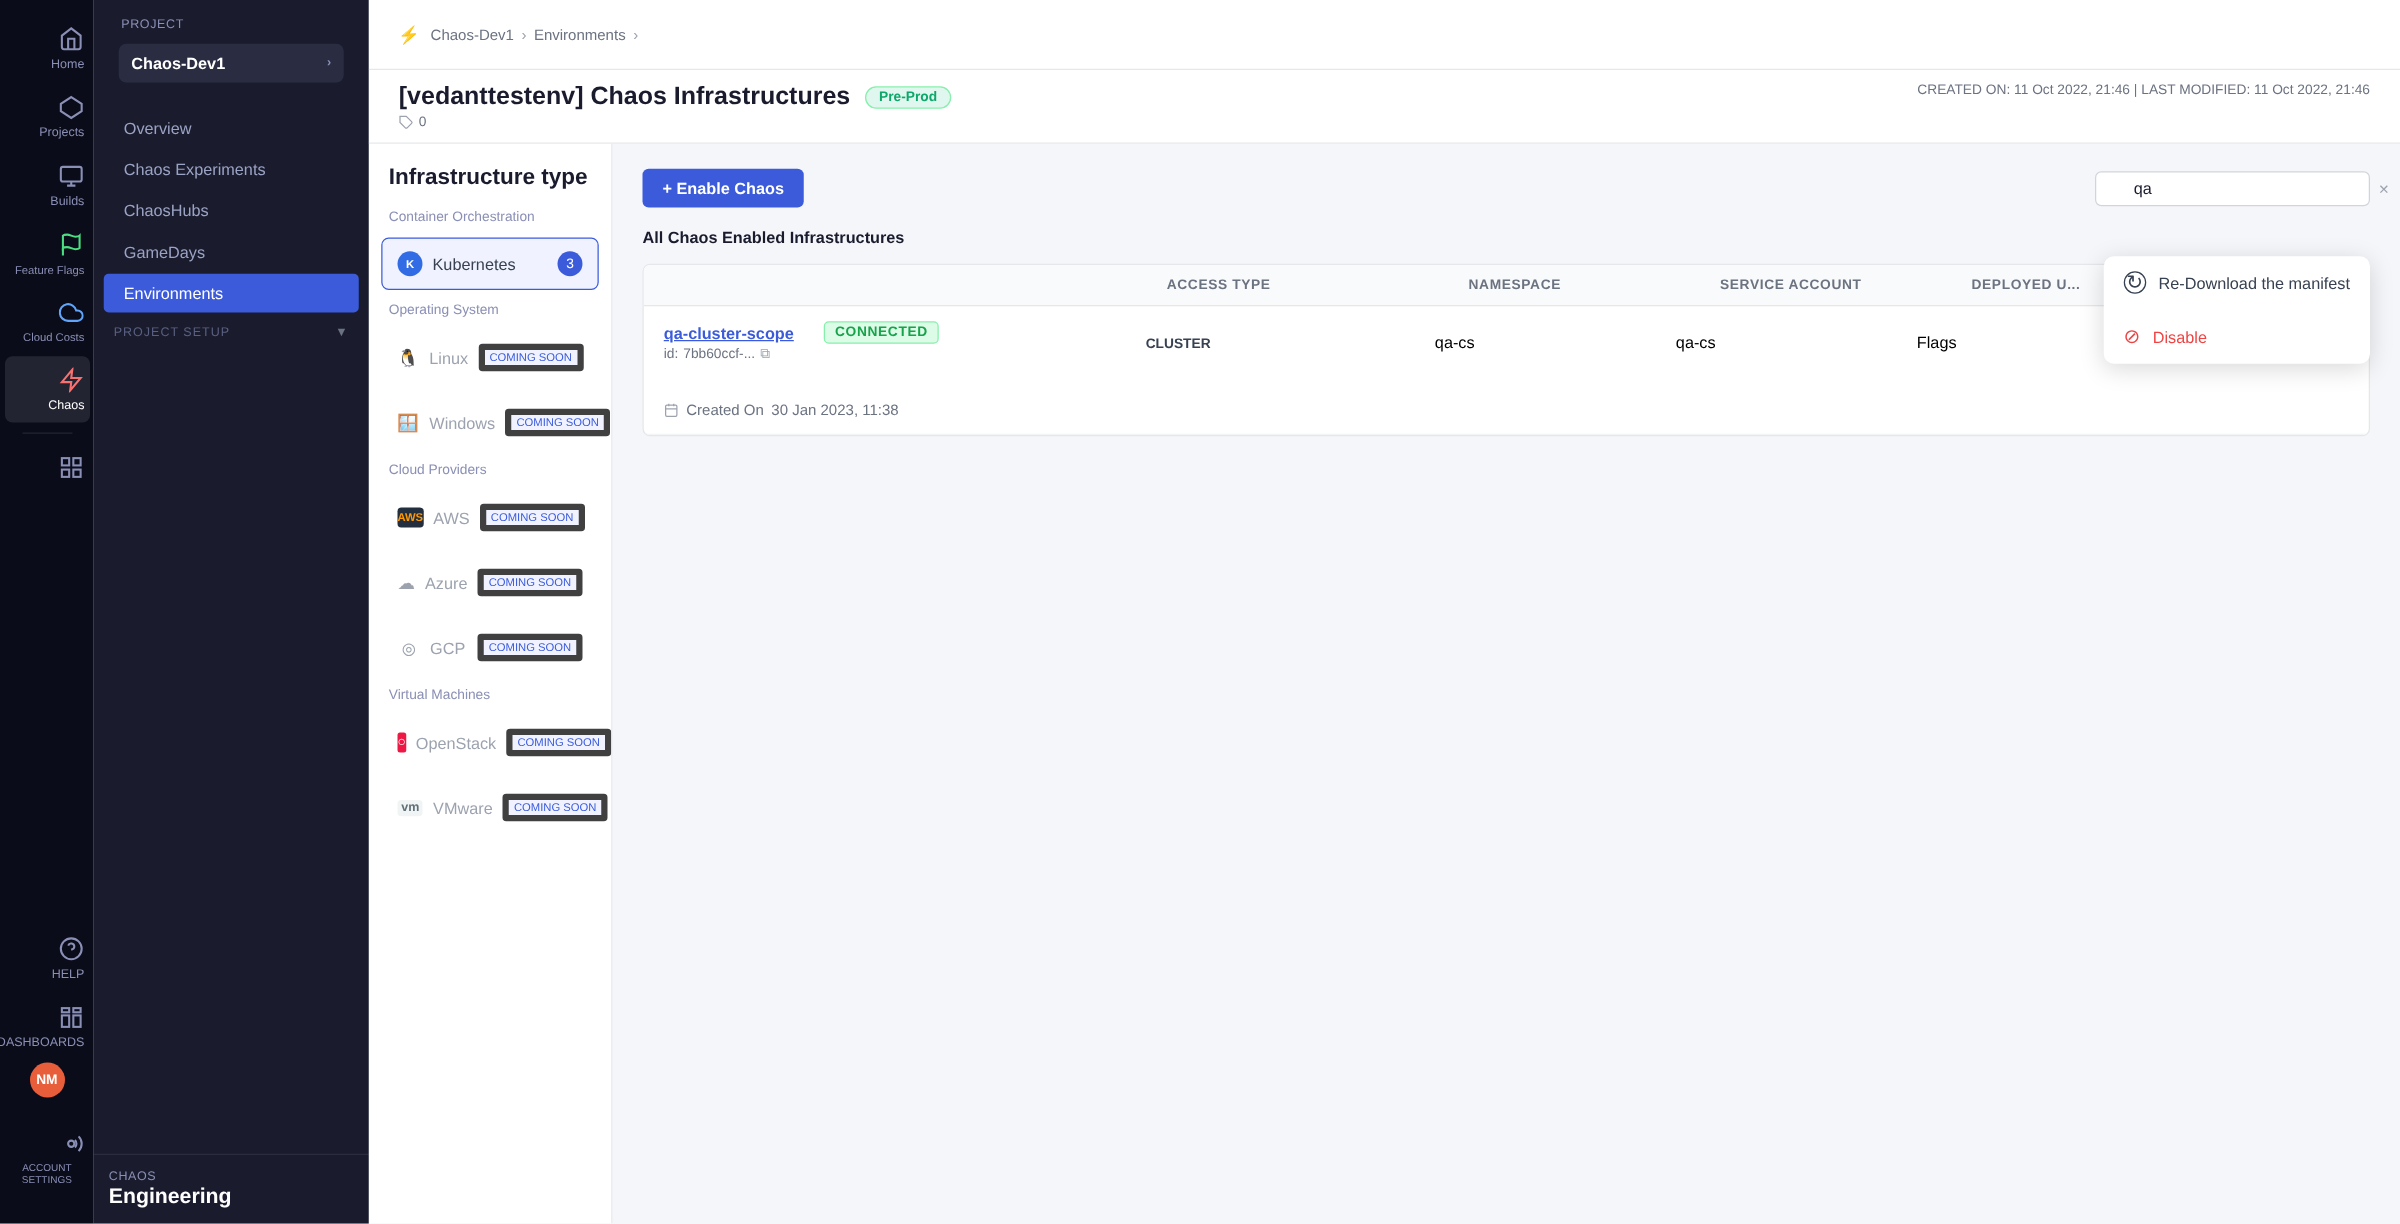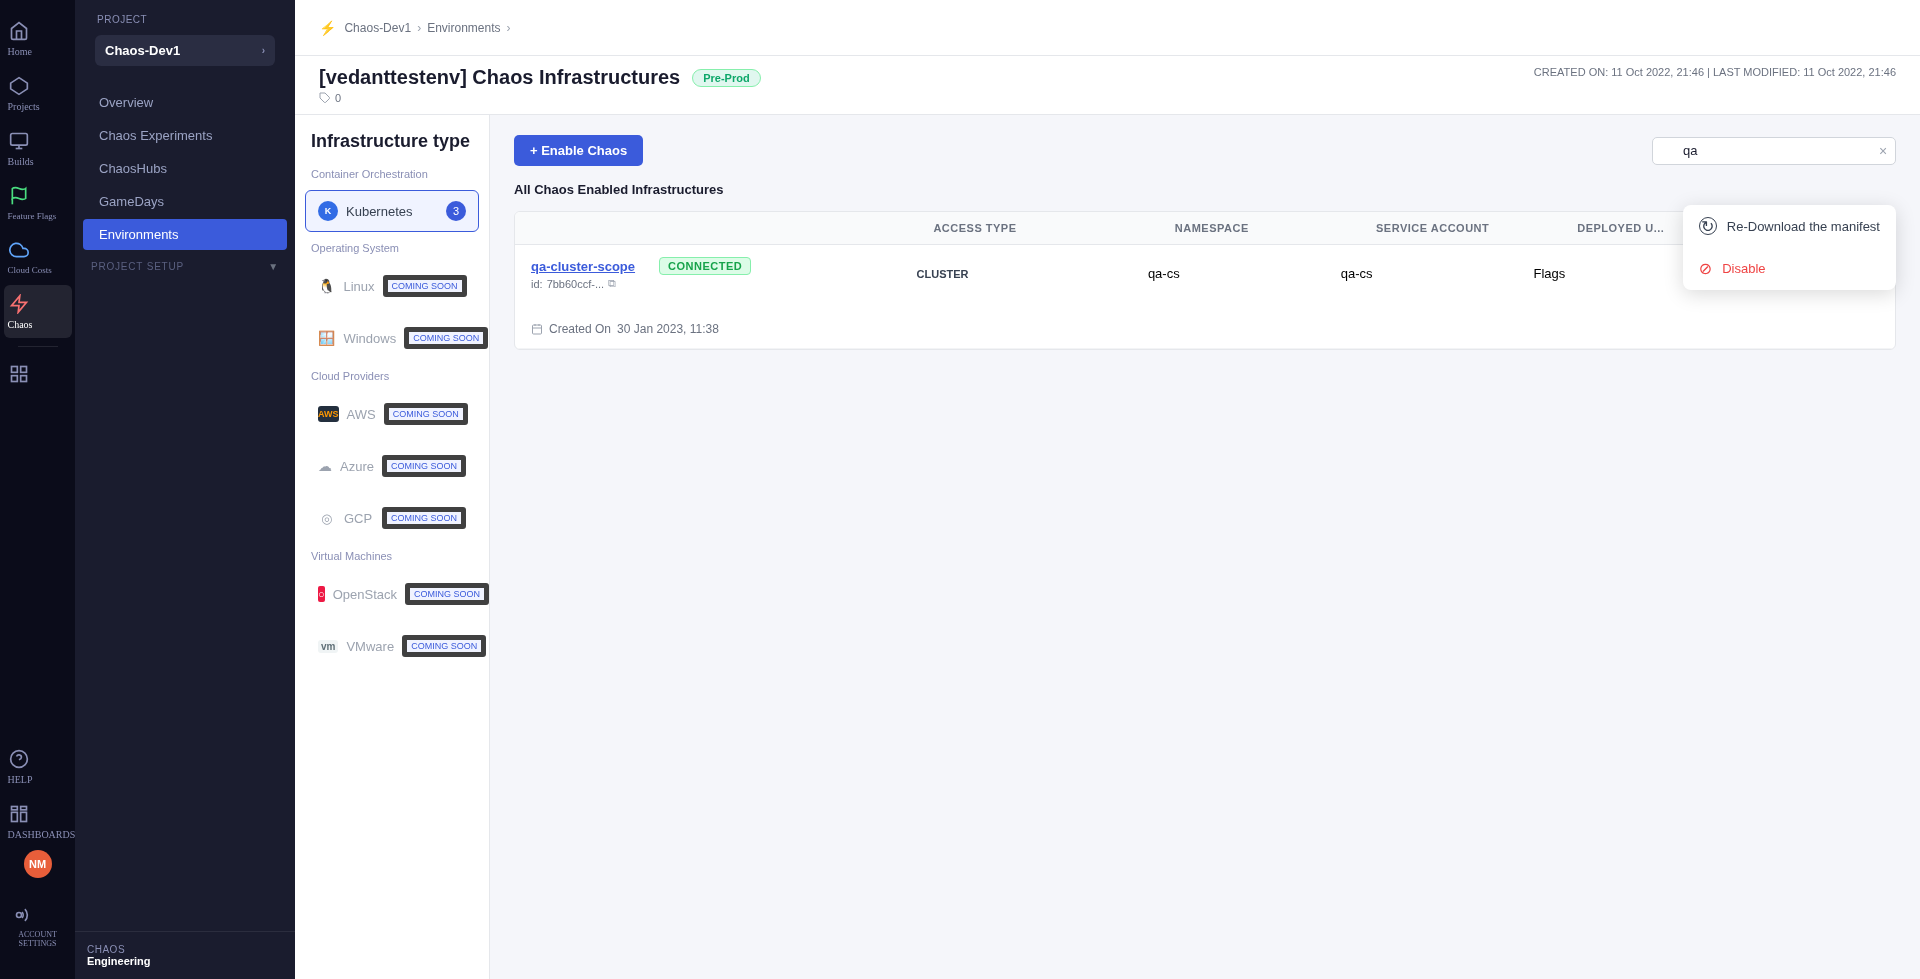--- a/index.html
+++ b/index.html
@@ -13,23 +13,23 @@
       flex-direction: column;
       align-items: center;
       padding: 12px 0;
       gap: 4px;
       flex-shrink: 0;
     }
     .icon-nav-top { flex: 1; display: flex; flex-direction: column; align-items: center; gap: 2px; }
     .icon-nav-bottom { display: flex; flex-direction: column; align-items: center; gap: 2px; padding-bottom: 10px; }
 
     .nav-icon-item {
-      display: flex; flex-direction: column; align-items: flex-start; justify-content: center;
+      display: flex; flex-direction: column; align-items: flex-end; justify-content: center;
       width: 68px; padding: 8px 4px; border-radius: 6px; cursor: pointer;
-      color: #8a8fb5; font-size: 10px; gap: 4px; text-align: center; font-family: Liberation Serif, serif;
+      color: #8a8fb5; font-size: 10px; gap: 4px; text-align: center;
     }
     .nav-icon-item.active { background: rgba(255,255,255,0.1); color: #fff; }
     .nav-icon-item .icon-svg { width: 22px; height: 22px; display: flex; align-items: center; justify-content: center; }
 
     .nav-divider { width: 40px; height: 1px; background: rgba(255,255,255,0.1); margin: 6px 0; }
 
     
     .sidebar {
       width: 220px;
       background: #1a1c2e;
@@ -244,21 +244,21 @@
     }
 
     .search-box {
       display: flex;
       align-items: center;
       border: 1px solid #d1d5db;
       border-radius: 5px;
       background: #fff;
       padding: 5px 10px;
       gap: 20px;
-      width: 244px;
+      width: 220px;
     }
     .search-box input {
       border: none;
       outline: none;
       font-size: 13px;
       color: #1a1c2e;
       flex: 1;
       background: transparent;
     }
     .search-box .clear-btn { color: #9ca3af; cursor: pointer; font-size: 14px; }
@@ -496,21 +496,21 @@
     <div class="sidebar-nav-item">GameDays</div>
     <div class="sidebar-nav-item active">Environments</div>
 
     <div class="sidebar-section-header">
       <span>PROJECT SETUP</span>
       <span class="collapse-arrow">▼</span>
     </div>
   </div>
   <div class="sidebar-bottom">
     <div style="font-size:10px; color:#8a8fb5; letter-spacing:0.5px;">CHAOS</div>
-    <div style="font-size:11px; color:#fff; font-weight:700;">Engineering</div>
+    <div style="font-size:17px; color:#fff; font-weight:700;">Engineering</div>
   </div>
 </div>
 
 <div class="main-content">
 
   <div class="top-bar">
     <span style="color:#e85e3a; font-size:14px;">⚡</span>
     <div class="breadcrumb">
       <a href="#">Chaos-Dev1</a>
       <span class="sep">›</span>

